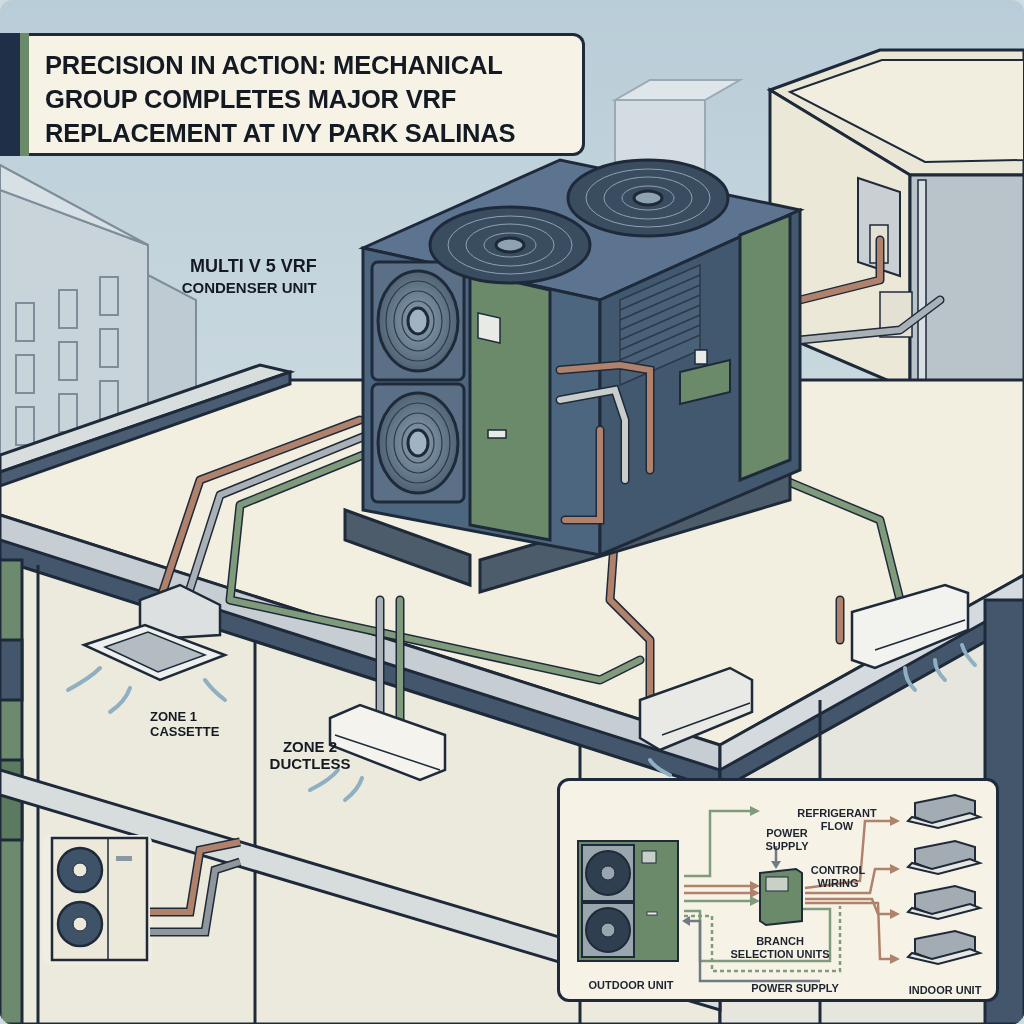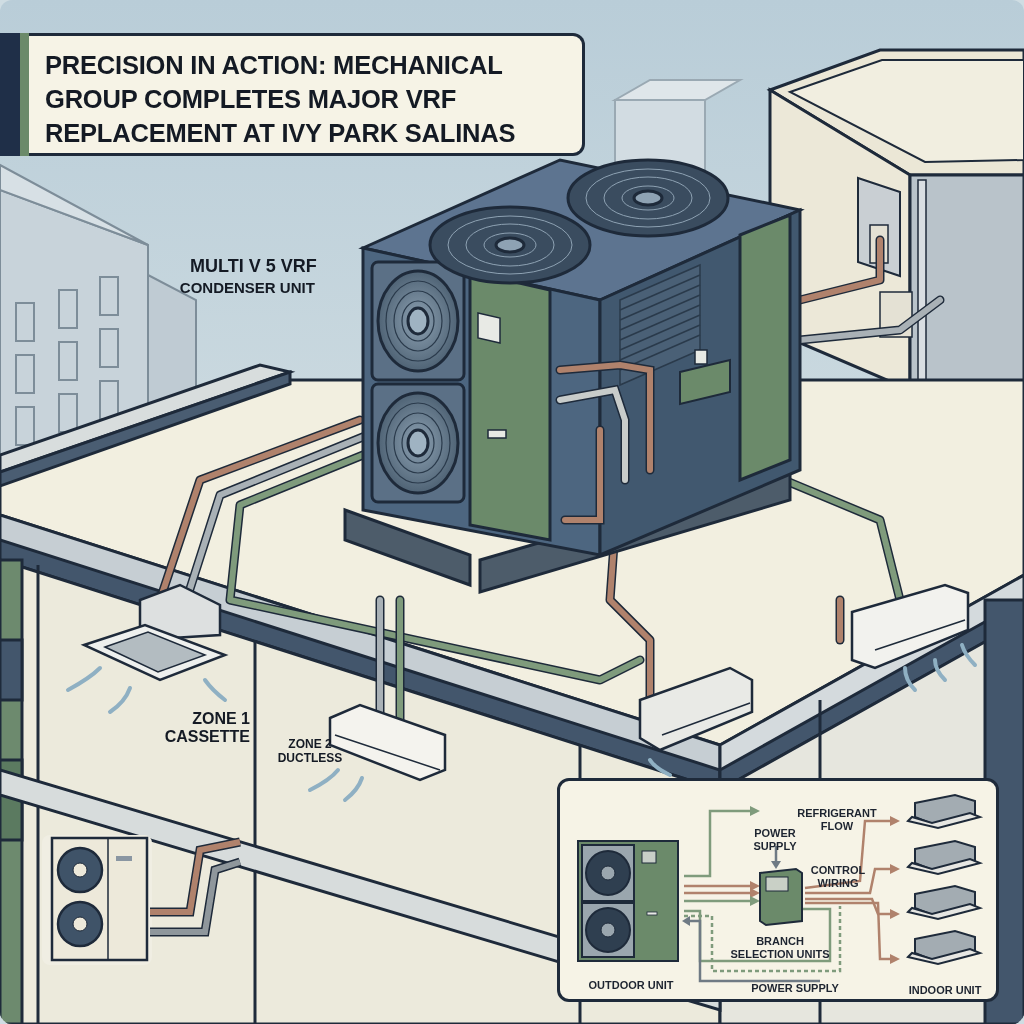--- a/index.html
+++ b/index.html
@@ -4,25 +4,25 @@
 <style>
   html, body { margin: 0; padding: 0; }
   body { width: 1024px; height: 1024px; overflow: hidden; background: #cfdde3; font-family: "Liberation Sans", "DejaVu Sans", sans-serif; }
   .stage { position: relative; width: 1024px; height: 1024px; overflow: hidden; border-radius: 12px; }
   svg.scene { position: absolute; left: 0; top: 0; width: 1024px; height: 1024px; }
   .title-card { position: absolute; left: 0; top: 33px; width: 585px; height: 123px; background: #f6f3e6; border: 3px solid #1e2a3a; border-left: none; border-radius: 0 12px 12px 0; box-sizing: border-box; }
   .title-card .bar-navy { position: absolute; left: 0; top: -3px; width: 20px; height: 123px; background: #1f2f48; }
   .title-card .bar-green { position: absolute; left: 20px; top: -3px; width: 9px; height: 123px; background: #6b8a6a; }
   .title-text { position: absolute; left: 45px; top: 12px; width: 530px; margin: 0; font-weight: 700; font-size: 25.5px; line-height: 34px; color: #141a24; letter-spacing: -0.2px; }
   .label { position: absolute; font-weight: 700; color: #141a24; text-transform: uppercase; line-height: 1.15; }
-  .condenser-label { left: 188px; top: 256px; text-align: center; }
+  .condenser-label { left: 188px; top: 256px; text-align: right; }
   .condenser-label .l1 { display: block; font-size: 18px; padding-left: 2px; }
   .condenser-label .l2 { display: block; font-size: 15px; margin-top: 2px; margin-left: -10px; }
-  .zone1-label { left: 150px; top: 710px; font-size: 16px; text-align: right; width: 100px; }
-  .zone2-label { left: 255px; top: 738px; font-size: 12px; text-align: center; width: 110px; }
+  .zone1-label { left: 150px; top: 710px; font-size: 13px; text-align: left; width: 100px; }
+  .zone2-label { left: 255px; top: 738px; font-size: 15px; text-align: center; width: 110px; }
   .diagram-card { position: absolute; left: 557px; top: 778px; width: 442px; height: 224px; background: #f6f3e6; border: 3px solid #1e2a3a; border-radius: 12px; box-sizing: border-box; overflow: hidden; }
   .diagram-card svg { position: absolute; left: 0; top: 0; }
   .dlabel { position: absolute; font-weight: 700; font-size: 11px; color: #1d2430; text-transform: uppercase; text-align: center; line-height: 1.2; margin-top: 8px; }
 </style>
 </head>
 <body>
 
 <div class="stage">
 
   <svg class="scene" viewBox="0 0 1024 1024">
@@ -333,21 +333,21 @@
           <polygon points="348,176 378,183 420,172 410,168 372,178 352,172" fill="#e6e6e2"></polygon>
         </g>
       </g>
     </svg>
 
     <div class="dlabel" style="left:6px; top:190px; width:130px;">OUTDOOR UNIT</div>
     <div class="dlabel" style="left:232px; top:18px; width:90px;">
       <div>REFRIGERANT</div>
       <div>FLOW</div>
     </div>
-    <div class="dlabel" style="left:180px; top:38px; width:70px;">
+    <div class="dlabel" style="left:192px; top:38px; width:70px;">
       <div>POWER</div>
       <div>SUPPLY</div>
     </div>
     <div class="dlabel" style="left:238px; top:75px; width:80px;">
       <div>CONTROL</div>
       <div>WIRING</div>
     </div>
     <div class="dlabel" style="left:160px; top:146px; width:120px;">
       <div>BRANCH</div>
       <div>SELECTION UNITS</div>

